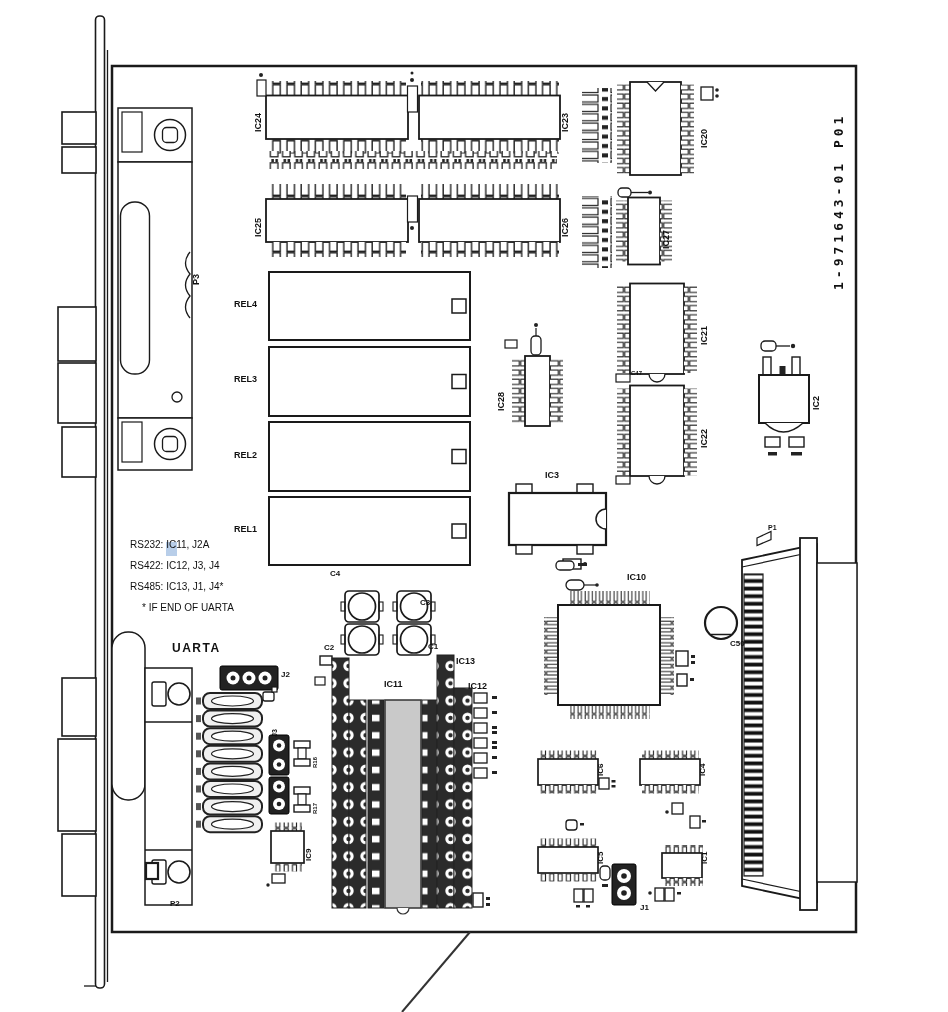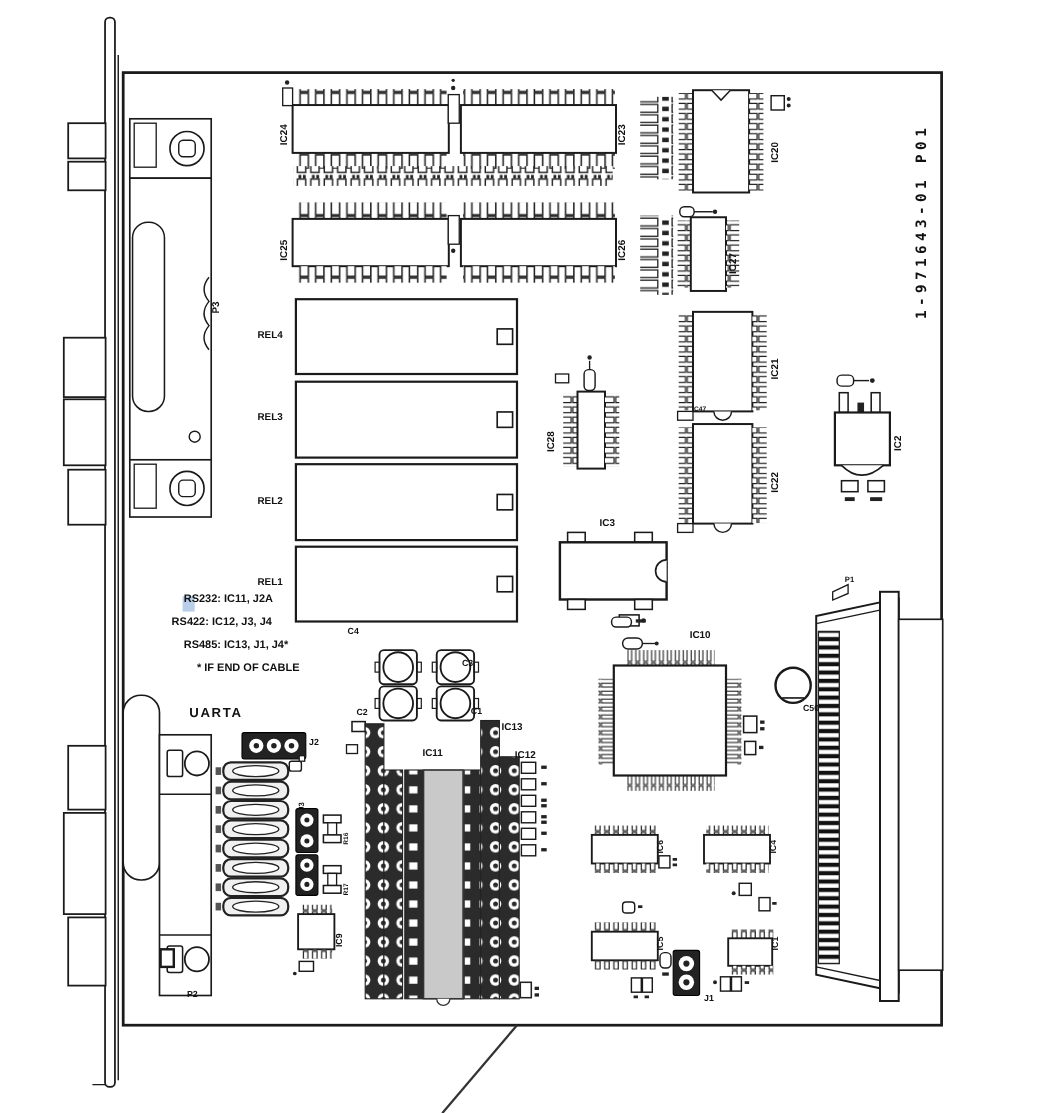--- a/index.html
+++ b/index.html
@@ -3,21 +3,21 @@
 <meta charset="utf-8">
 <style>
   html,body{margin:0;padding:0;background:#fff;}
   #stage{position:relative;width:948px;height:1012px;background:#fff;overflow:hidden;
          font-family:"Liberation Sans",sans-serif;}
   #art{position:absolute;left:0;top:0;}
   .lbl{position:absolute;font-weight:700;font-size:9px;color:#111;white-space:nowrap;line-height:1;}
   .rot{transform:rotate(-90deg);transform-origin:0 0;}
   .f6{font-size:6px}.f7{font-size:7px}.f8{font-size:8px}
   .f12{font-size:12px;letter-spacing:1.5px}
-  .note{position:absolute;font-weight:700;font-size:10px;color:#111;white-space:nowrap;line-height:1;margin-left:37px;}
+  .note{position:absolute;font-weight:400;font-size:10px;color:#111;white-space:nowrap;line-height:1;}
   .bid{font-family:"DejaVu Sans Mono","Liberation Mono",monospace;font-size:13px;
        letter-spacing:4px;font-weight:700;}
   .hl{position:absolute;left:166px;top:542px;width:11px;height:14px;
       background:rgba(125,165,215,.55);}
 </style>
 </head>
 <body>
 
 <div id="stage">
 
@@ -418,23 +418,23 @@
     <rect x="817" y="563" width="40" height="319" fill="#fff" stroke-width="1.5"></rect>
   </g>
 
   <line x1="470" y1="932" x2="402" y2="1012" stroke="#333" stroke-width="2"></line>
 </g>
 </svg>
 
 <div class="hl"></div>
 
 <span class="note" style="left:130px;top:540px">RS232: IC11, J2A</span>
-<span class="note" style="left:119px;top:561px">RS422: IC12, J3, J4</span>
+<span class="note" style="left:130px;top:561px">RS422: IC12, J3, J4</span>
 <span class="note" style="left:130px;top:582px">RS485: IC13, J1, J4*</span>
-<span class="note" style="left:142px;top:603px">* IF END OF CABLE</span>
+<span class="note" style="left:142px;top:603px">* IF END OF UARTA</span>
 
 <span class="lbl rot bid" style="left:832px;top:290px">1-971643-01  P01</span>
 
 <span class="lbl" style="left:234px;top:300px">REL4</span>
 <span class="lbl" style="left:234px;top:375px">REL3</span>
 <span class="lbl" style="left:234px;top:451px">REL2</span>
 <span class="lbl" style="left:234px;top:525px">REL1</span>
 
 <span class="lbl rot" style="left:254px;top:132px">IC24</span>
 <span class="lbl rot" style="left:561px;top:132px">IC23</span>
@@ -450,21 +450,21 @@
 <span class="lbl" style="left:627px;top:573px">IC10</span>
 <span class="lbl" style="left:384px;top:680px">IC11</span>
 <span class="lbl" style="left:456px;top:657px">IC13</span>
 <span class="lbl" style="left:468px;top:682px">IC12</span>
 <span class="lbl rot f8" style="left:597px;top:776px">IC6</span>
 <span class="lbl rot f8" style="left:699px;top:776px">IC4</span>
 <span class="lbl rot f8" style="left:597px;top:864px">IC5</span>
 <span class="lbl rot f8" style="left:701px;top:864px">IC1</span>
 <span class="lbl rot f8" style="left:305px;top:861px">IC9</span>
 
-<span class="lbl f8" style="left:316px;top:570px">C4</span>
+<span class="lbl f8" style="left:330px;top:570px">C4</span>
 <span class="lbl f8" style="left:420px;top:599px">C3</span>
 <span class="lbl f8" style="left:324px;top:644px">C2</span>
 <span class="lbl f8" style="left:428px;top:643px">C1</span>
 <span class="lbl f6" style="left:631px;top:370px">C47</span>
 <span class="lbl f8" style="left:730px;top:640px">C50</span>
 
 <span class="lbl rot f6" style="left:312px;top:768px">R16</span>
 <span class="lbl rot f6" style="left:312px;top:814px">R17</span>
 
 <span class="lbl f7" style="left:768px;top:524px">P1</span>

